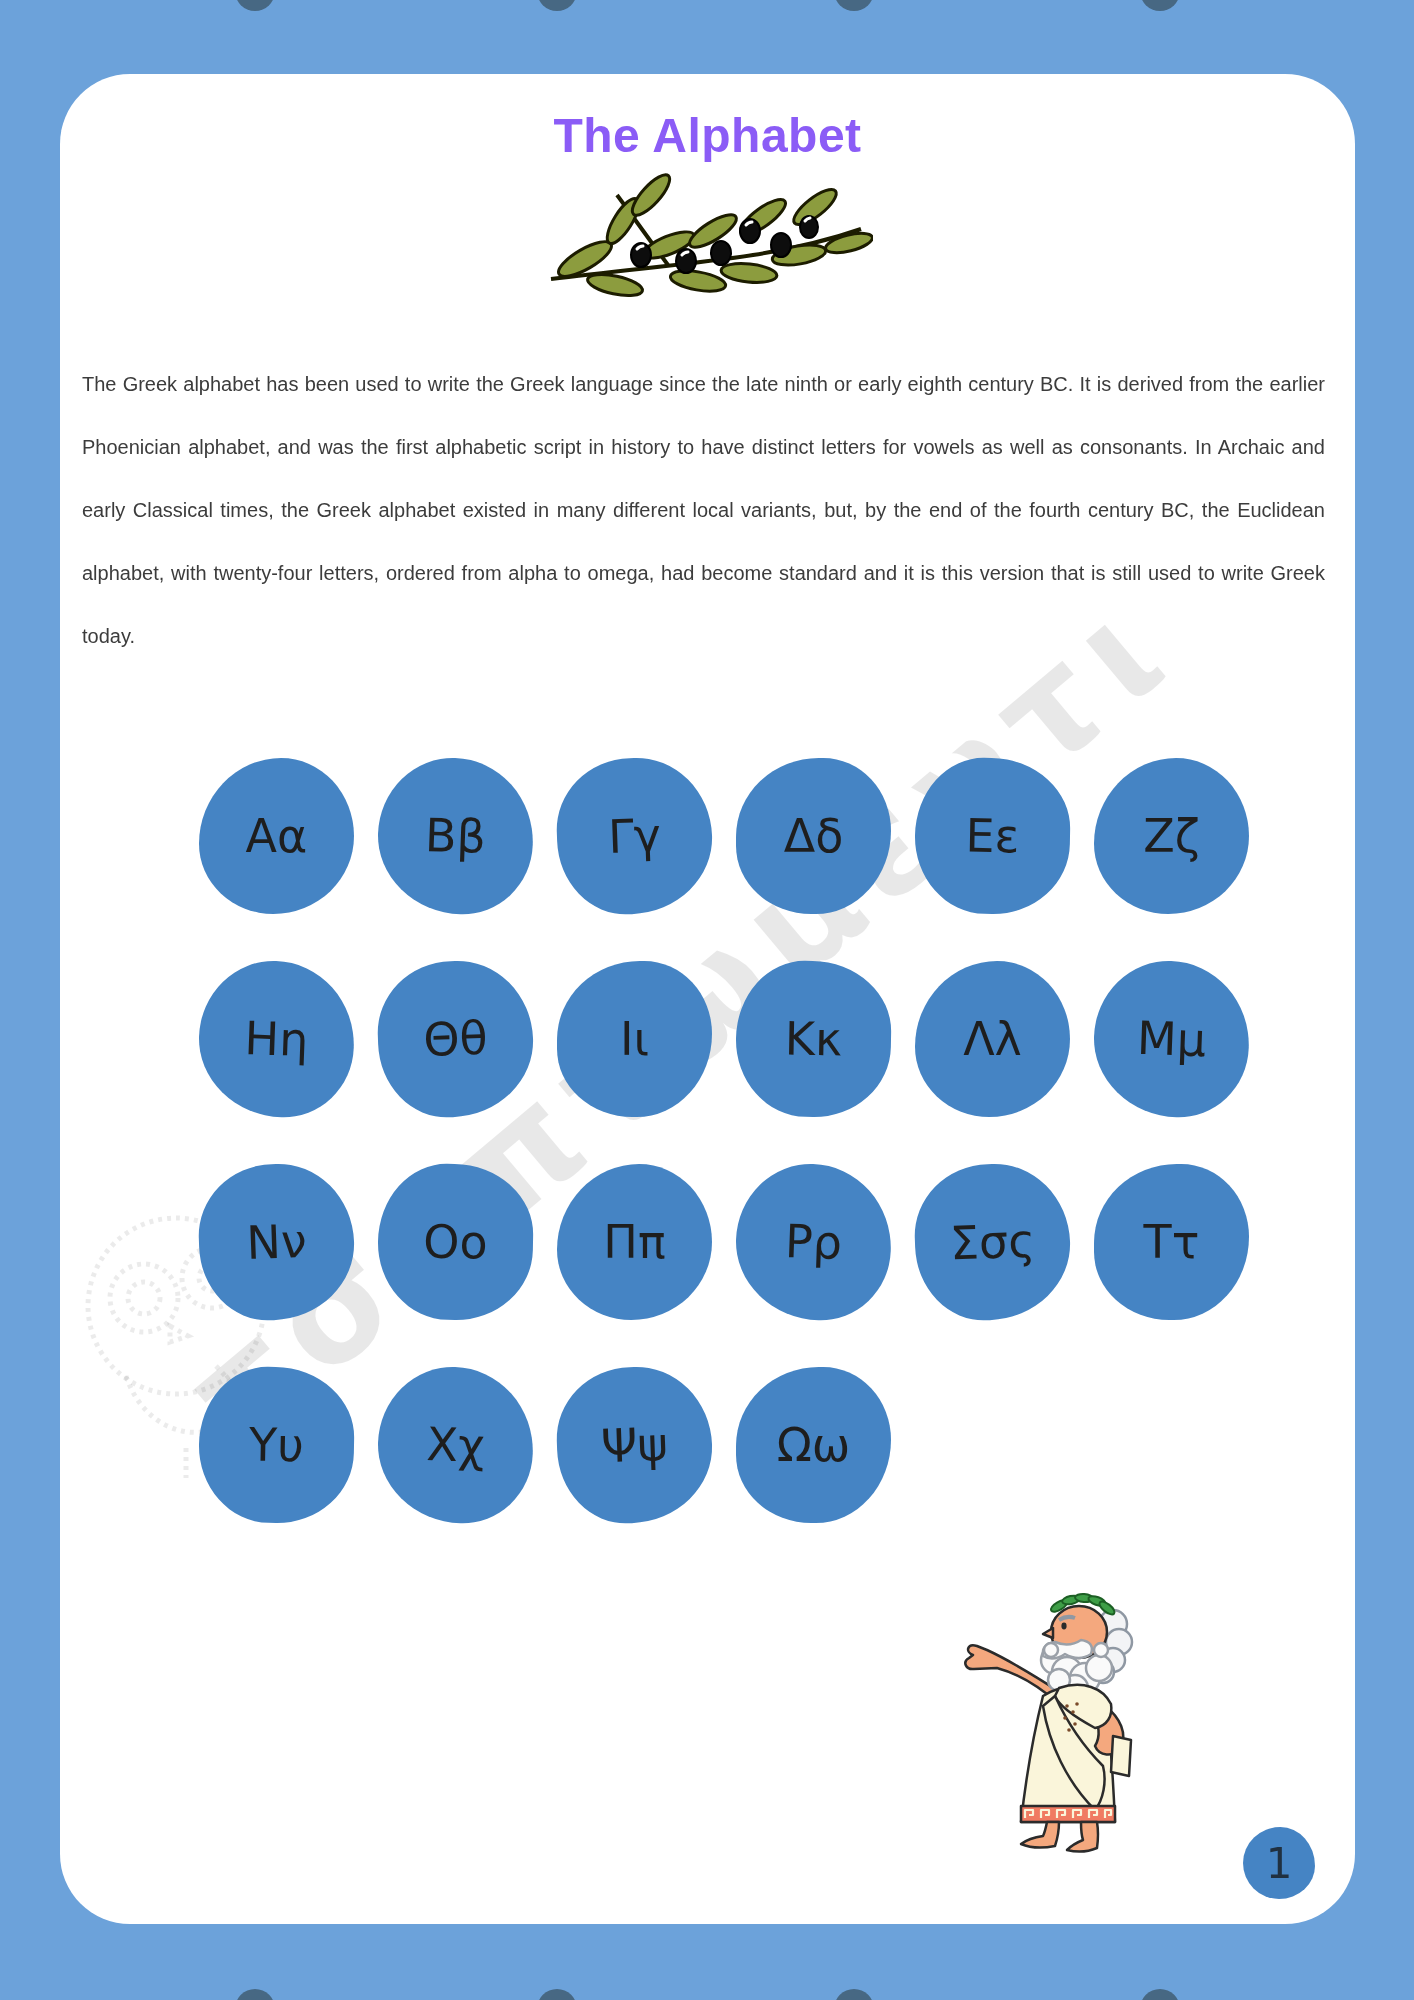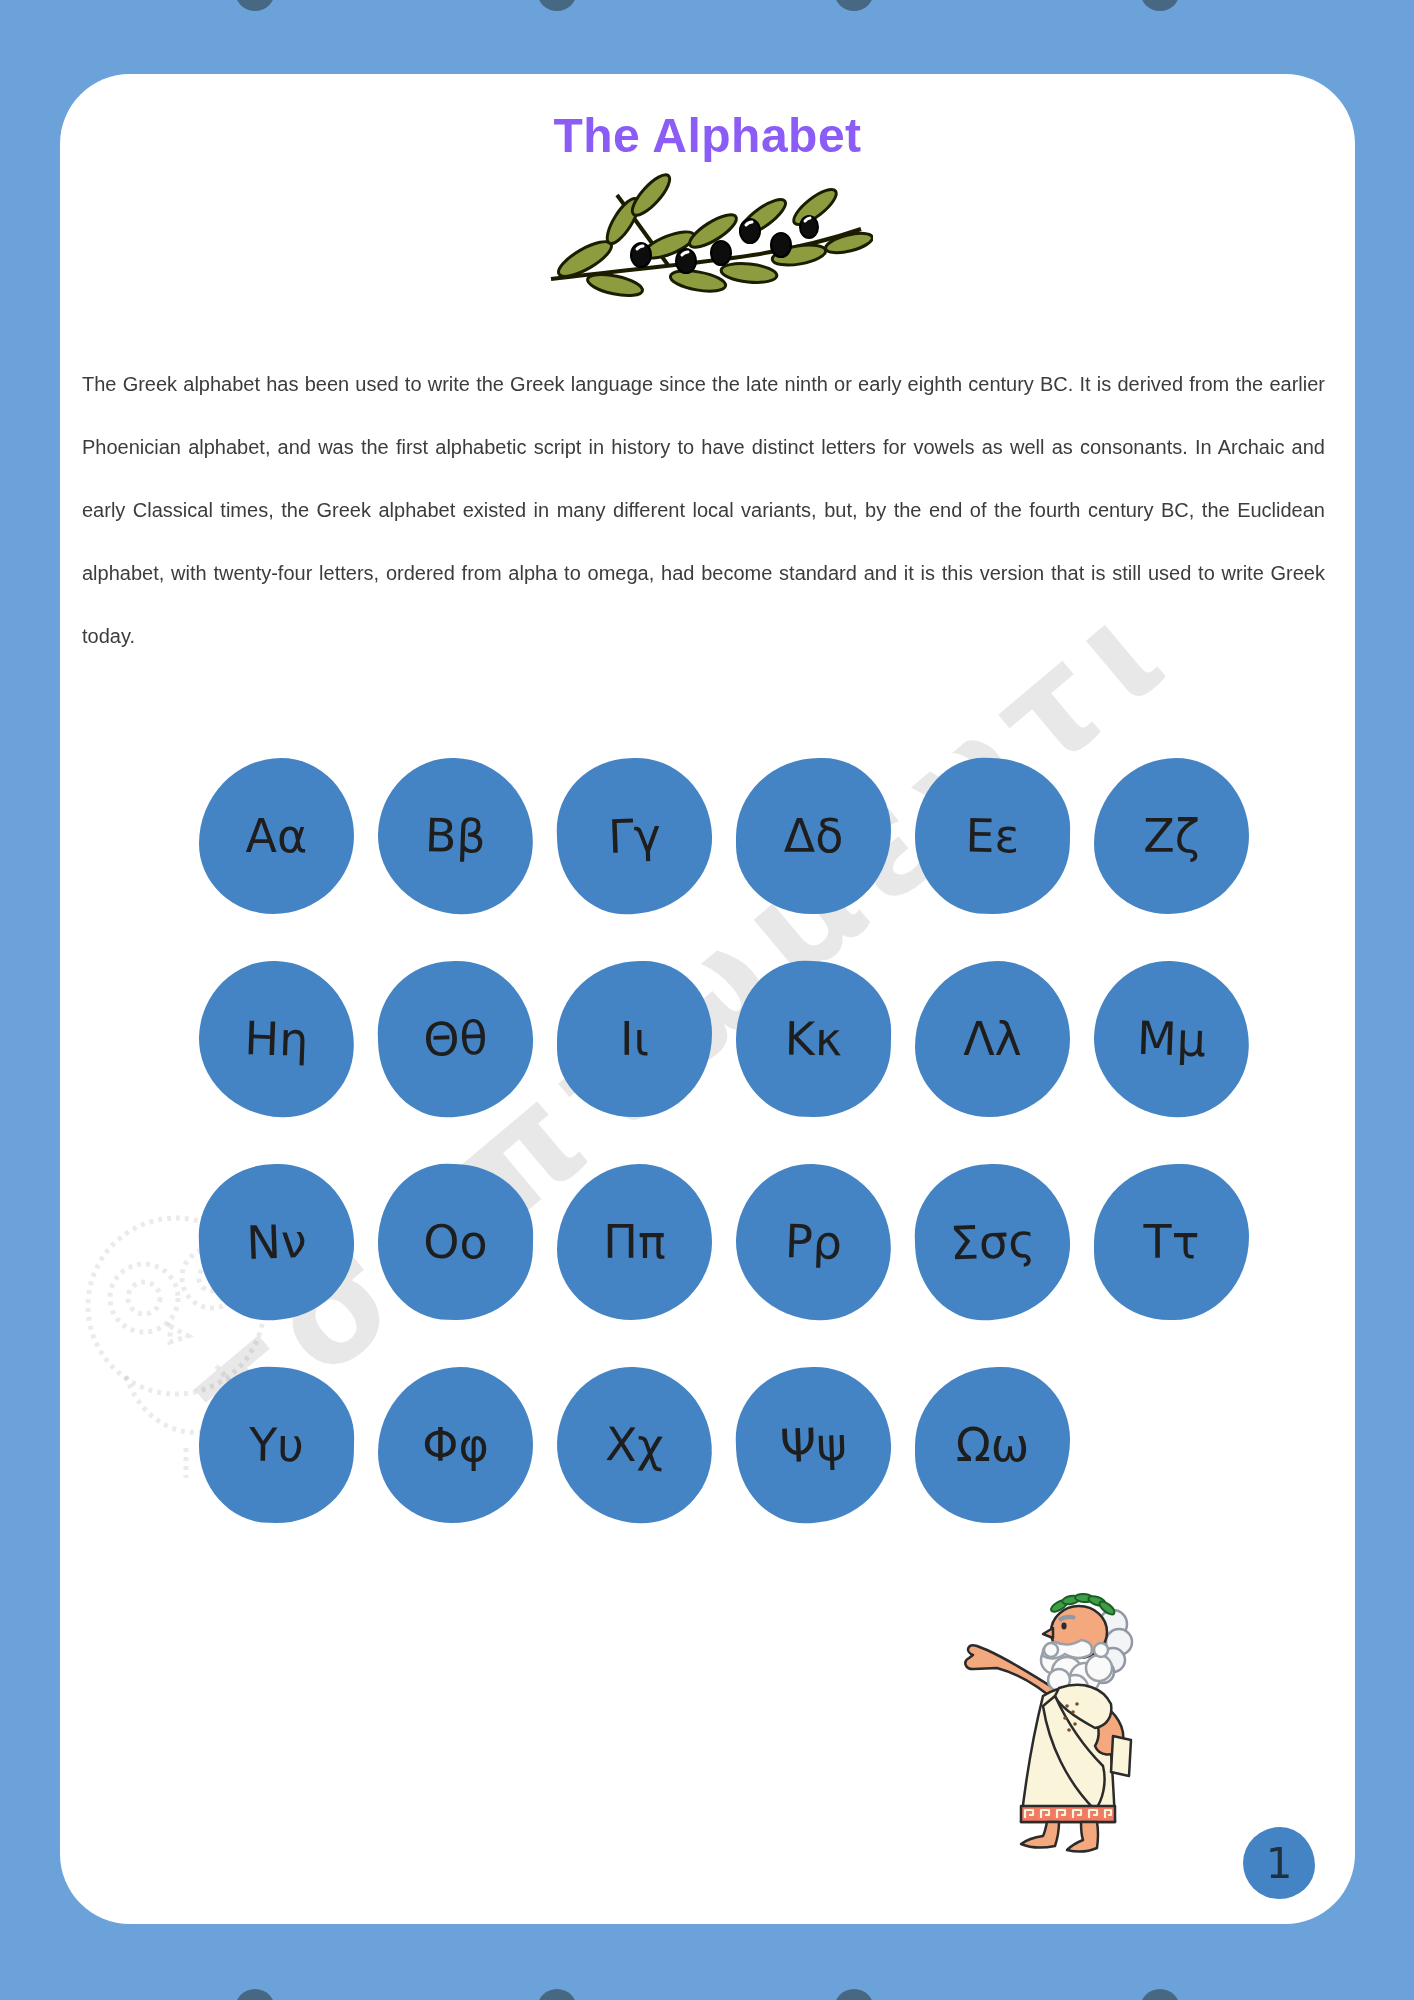--- a/index.html
+++ b/index.html
@@ -175,23 +175,20 @@
       </div>
       <div class="blob v2">
         <span>Σσς</span>
       </div>
       <div class="blob v3">
         <span>Ττ</span>
       </div>
       <div class="blob v4">
         <span>Υυ</span>
       </div>
-      <div class="blob v0">
-        <span>Φφ</span>
-      </div>
       <div class="blob v1">
         <span>Χχ</span>
       </div>
       <div class="blob v2">
         <span>Ψψ</span>
       </div>
       <div class="blob v3">
         <span>Ωω</span>
       </div>
     </div>

